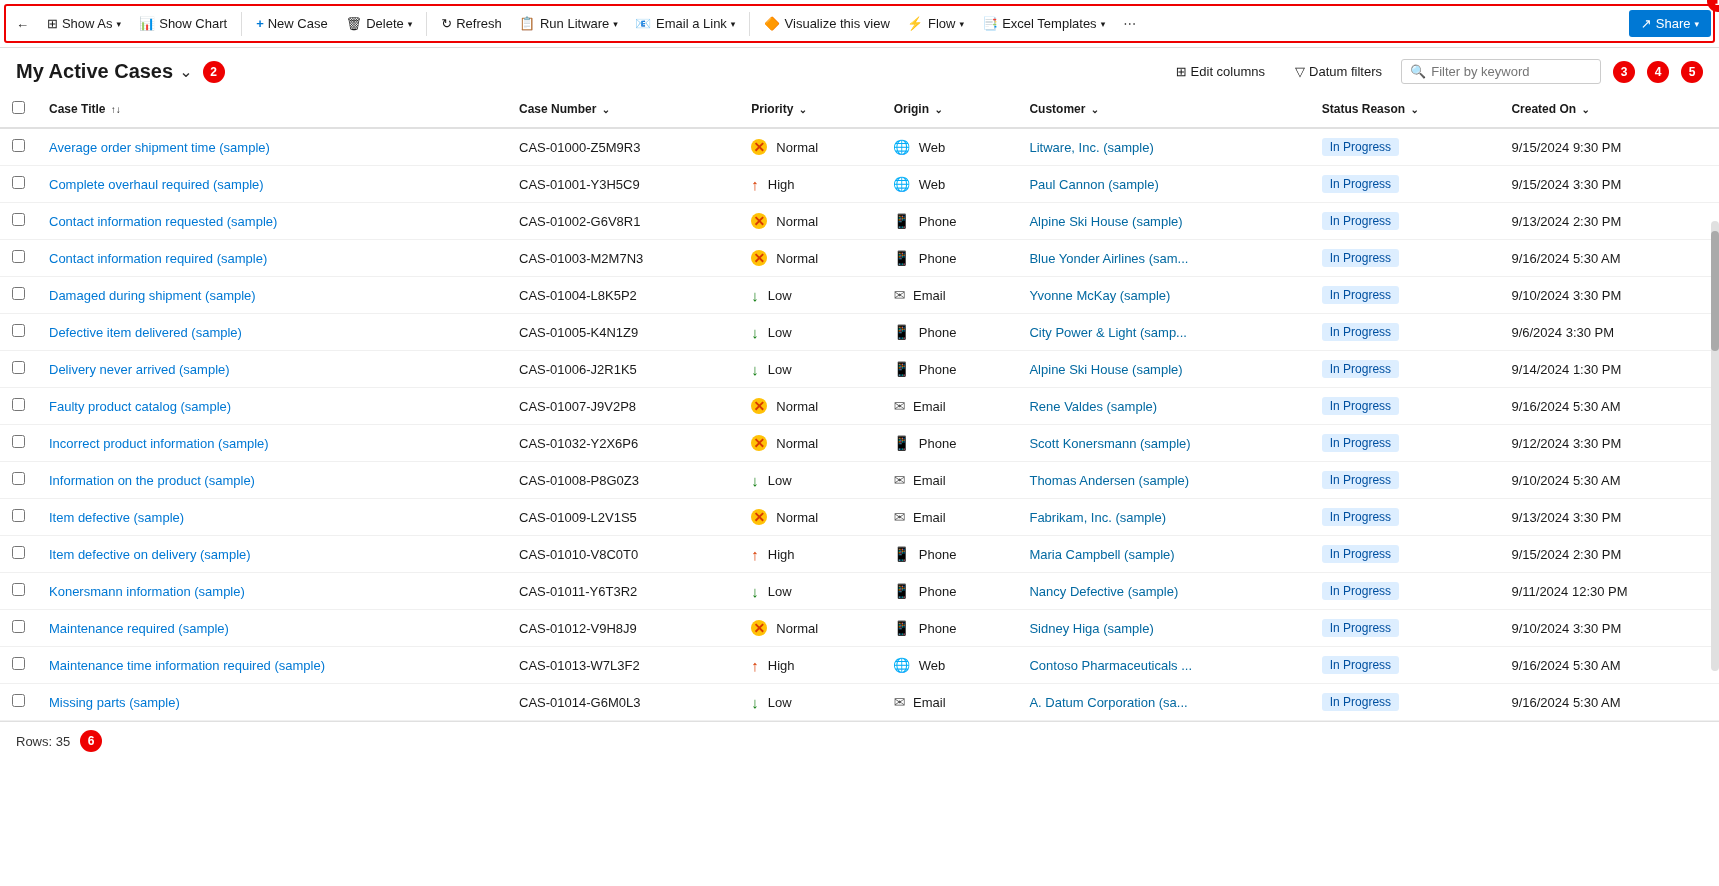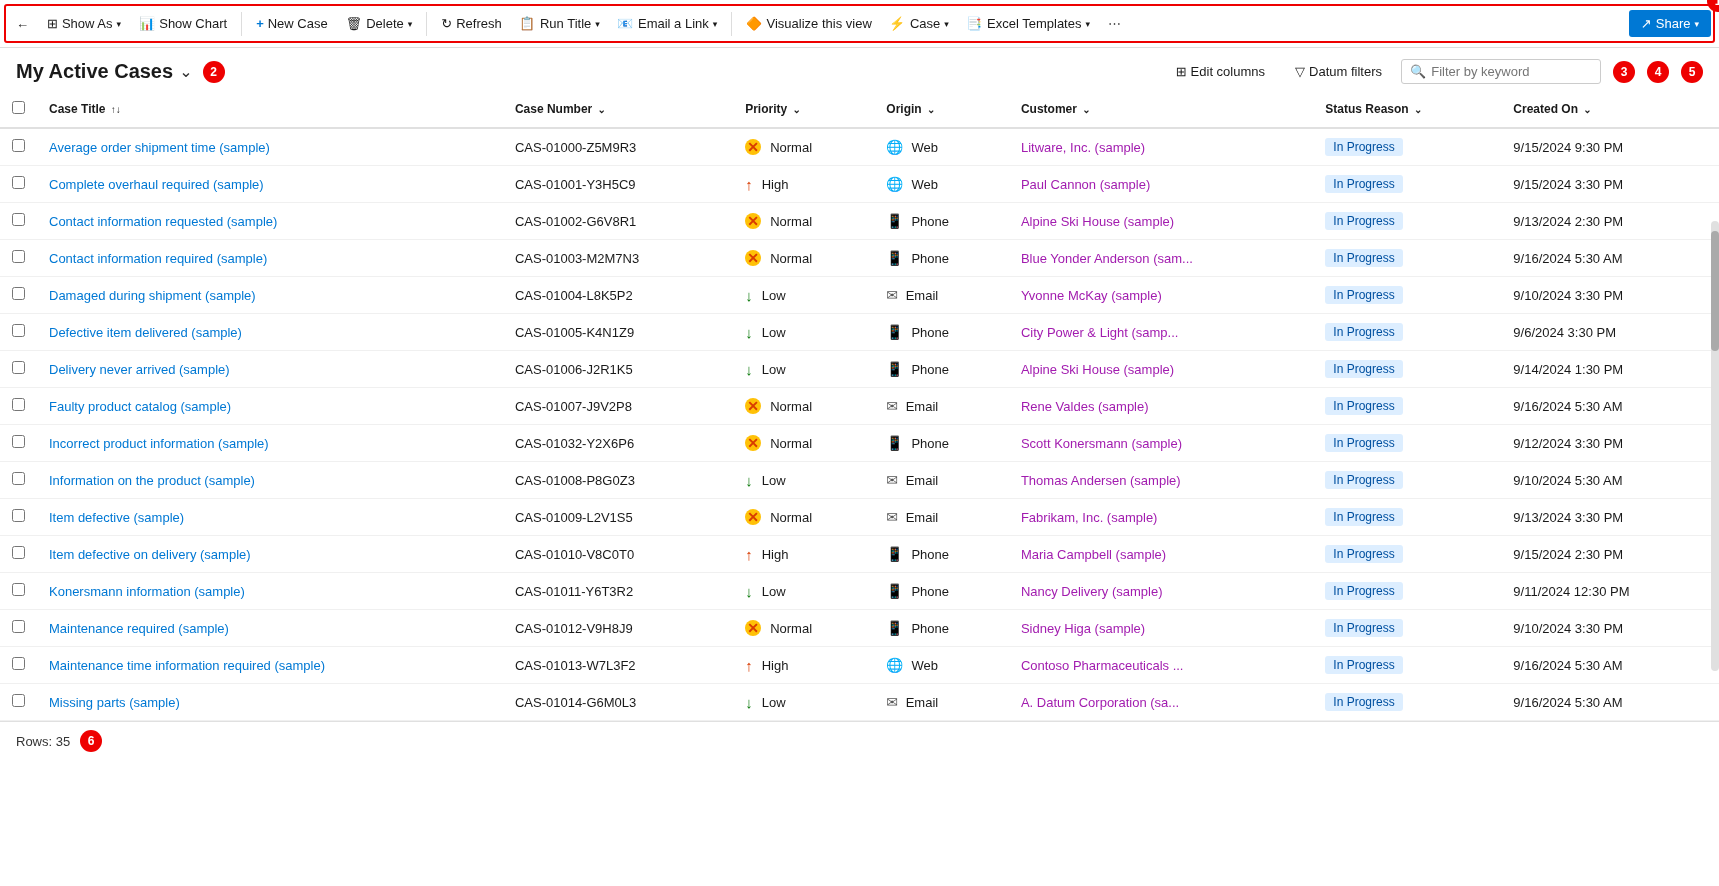--- a/index.html
+++ b/index.html
@@ -161,21 +161,21 @@
       background: #ddeeff;
       color: #0050a0;
       border-radius: 3px;
       font-size: 12px;
     }
     .priority-icon {
       display: inline-flex;
       align-items: center;
       gap: 5px;
     }
-    .customer-link { color: #a21caf; cursor: pointer; text-decoration: none; }
+    .customer-link { color: #0369a1; cursor: pointer; text-decoration: none; }
 
     
     .footer {
       display: flex;
       align-items: center;
       padding: 8px 16px;
       border-top: 1px solid #e0e0e0;
       background: #fff;
       font-size: 13px;
       color: #333;
@@ -236,40 +236,40 @@
 
   <div class="toolbar-divider"></div>
 
   <button class="toolbar-btn">
     <span>↻</span>
     <span>Refresh</span>
   </button>
 
   <button class="toolbar-btn">
     <span>📋</span>
-    <span>Run Title</span>
+    <span>Run Litware</span>
     <span class="dropdown-arrow">▾</span>
   </button>
 
   <button class="toolbar-btn">
     <span>📧</span>
     <span>Email a Link</span>
     <span class="dropdown-arrow">▾</span>
   </button>
 
   <div class="toolbar-divider"></div>
 
   <button class="toolbar-btn">
     <span style="color:#f0b400;">🔶</span>
     <span>Visualize this view</span>
   </button>
 
   <button class="toolbar-btn">
     <span>⚡</span>
-    <span>Case</span>
+    <span>Flow</span>
     <span class="dropdown-arrow">▾</span>
   </button>
 
   <button class="toolbar-btn">
     <span>📑</span>
     <span>Excel Templates</span>
     <span class="dropdown-arrow">▾</span>
   </button>
 
   <button class="toolbar-btn">
@@ -463,21 +463,21 @@
           <span style="margin-left:4px;">Normal</span>
         </span>
       </td>
       <td>
         <span>
           <span style="color:#555;font-size:14px;">📱</span>
           <span style="margin-left:4px;">Phone</span>
         </span>
       </td>
       <td>
-        <a class="customer-link">Blue Yonder Anderson (sam...</a>
+        <a class="customer-link">Blue Yonder Airlines (sam...</a>
       </td>
       <td>
         <span class="status-badge">In Progress</span>
       </td>
       <td>
         <span>9/16/2024 5:30 AM</span>
       </td>
     </tr>
         <tr>
       <td class="td-check">
@@ -751,21 +751,21 @@
           <span style="margin-left:4px;">Low</span>
         </span>
       </td>
       <td>
         <span>
           <span style="color:#555;font-size:14px;">📱</span>
           <span style="margin-left:4px;">Phone</span>
         </span>
       </td>
       <td>
-        <a class="customer-link">Nancy Delivery (sample)</a>
+        <a class="customer-link">Nancy Defective (sample)</a>
       </td>
       <td>
         <span class="status-badge">In Progress</span>
       </td>
       <td>
         <span>9/11/2024 12:30 PM</span>
       </td>
     </tr>
         <tr>
       <td class="td-check">

